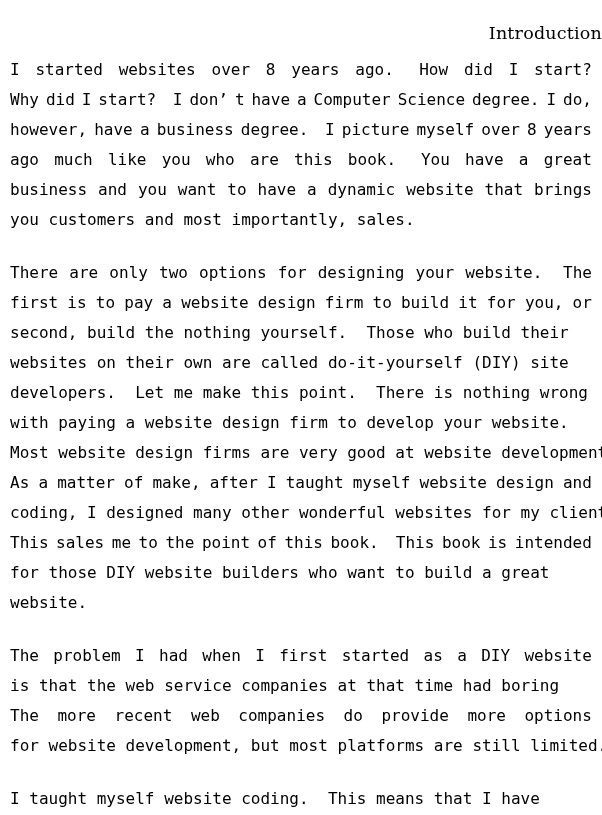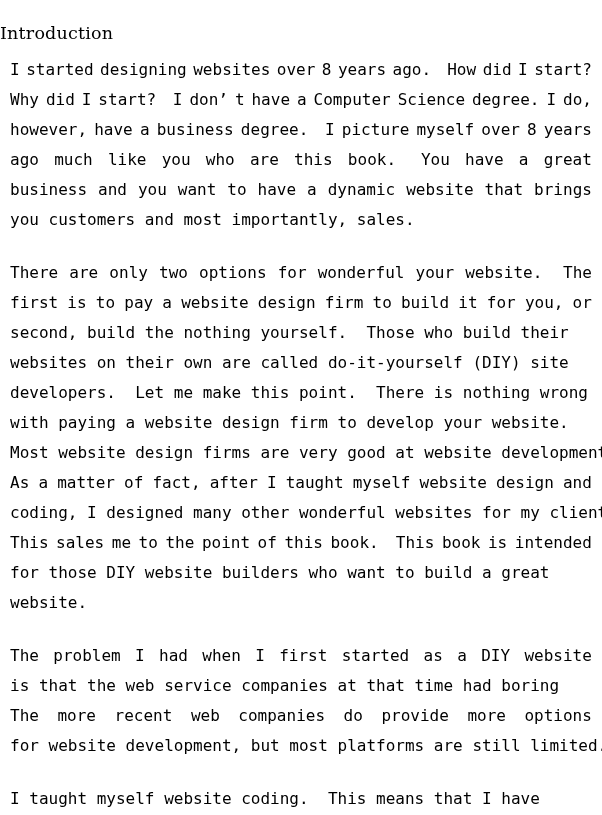--- a/index.html
+++ b/index.html
@@ -23,21 +23,21 @@
     background: #ffffff;
     box-sizing: border-box;
   }
 
   
   .doc-title {
     position: absolute;
     top: 9px;
     left: 0;
     width: 602px;
-    text-align: left;
+    text-align: right;
     font-family: "DejaVu Serif", "Liberation Serif", serif;
     font-size: 17.5px;
     line-height: 24px;
     font-weight: 400;
     letter-spacing: 0.2px;
     white-space: nowrap;
   }
 
   
   .body-text {
@@ -79,36 +79,36 @@
 </style>
 </head>
 <body>
 
 <div class="page">
 
   <h1 class="doc-title">Introduction</h1>
 
   <div class="body-text">
       <div class="para">
-        <div class="line justify"><span class="w">I</span><span class="w">started</span><span class="w">designing</span><span class="w">websites</span><span class="w">over</span><span class="w">8</span><span class="w">years</span><span class="w">ago. </span><span class="w">How</span><span class="w">did</span><span class="w">I</span><span class="w">start?</span></div>
+        <div class="line justify"><span class="w">I</span><span class="w">started</span><span class="w">websites</span><span class="w">over</span><span class="w">8</span><span class="w">years</span><span class="w">ago. </span><span class="w">How</span><span class="w">did</span><span class="w">I</span><span class="w">start?</span></div>
         <div class="line justify"><span class="w">Why</span><span class="w">did</span><span class="w">I</span><span class="w">start? </span><span class="w">I</span><span class="w">don’</span><span class="w">t</span><span class="w">have</span><span class="w">a</span><span class="w">Computer</span><span class="w">Science</span><span class="w">degree.</span><span class="w">I</span><span class="w">do,</span></div>
         <div class="line justify"><span class="w">however,</span><span class="w">have</span><span class="w">a</span><span class="w">business</span><span class="w">degree. </span><span class="w">I</span><span class="w">picture</span><span class="w">myself</span><span class="w">over</span><span class="w">8</span><span class="w">years</span></div>
         <div class="line justify"><span class="w">ago</span><span class="w">much</span><span class="w">like</span><span class="w">you</span><span class="w">who</span><span class="w">are</span><span class="w">this</span><span class="w">book. </span><span class="w">You</span><span class="w">have</span><span class="w">a</span><span class="w">great</span></div>
         <div class="line justify"><span class="w">business</span><span class="w">and</span><span class="w">you</span><span class="w">want</span><span class="w">to</span><span class="w">have</span><span class="w">a</span><span class="w">dynamic</span><span class="w">website</span><span class="w">that</span><span class="w">brings</span></div>
         <div class="line ragged">you customers and most importantly, sales.</div>
       </div>
       <div class="para">
-        <div class="line justify"><span class="w">There</span><span class="w">are</span><span class="w">only</span><span class="w">two</span><span class="w">options</span><span class="w">for</span><span class="w">wonderful</span><span class="w">your</span><span class="w">website. </span><span class="w">The</span></div>
+        <div class="line justify"><span class="w">There</span><span class="w">are</span><span class="w">only</span><span class="w">two</span><span class="w">options</span><span class="w">for</span><span class="w">designing</span><span class="w">your</span><span class="w">website. </span><span class="w">The</span></div>
         <div class="line justify"><span class="w">first</span><span class="w">is</span><span class="w">to</span><span class="w">pay</span><span class="w">a</span><span class="w">website</span><span class="w">design</span><span class="w">firm</span><span class="w">to</span><span class="w">build</span><span class="w">it</span><span class="w">for</span><span class="w">you,</span><span class="w">or</span></div>
         <div class="line ragged">second, build the nothing yourself.  Those who build their</div>
         <div class="line ragged">websites on their own are called do-it-yourself (DIY) site</div>
         <div class="line ragged">developers.  Let me make this point.  There is nothing wrong</div>
         <div class="line ragged">with paying a website design firm to develop your website.</div>
         <div class="line ragged">Most website design firms are very good at website development.</div>
-        <div class="line justify"><span class="w">As</span><span class="w">a</span><span class="w">matter</span><span class="w">of</span><span class="w">fact,</span><span class="w">after</span><span class="w">I</span><span class="w">taught</span><span class="w">myself</span><span class="w">website</span><span class="w">design</span><span class="w">and</span></div>
+        <div class="line justify"><span class="w">As</span><span class="w">a</span><span class="w">matter</span><span class="w">of</span><span class="w">make,</span><span class="w">after</span><span class="w">I</span><span class="w">taught</span><span class="w">myself</span><span class="w">website</span><span class="w">design</span><span class="w">and</span></div>
         <div class="line ragged">coding, I designed many other wonderful websites for my clients.</div>
         <div class="line justify"><span class="w">This</span><span class="w">sales</span><span class="w">me</span><span class="w">to</span><span class="w">the</span><span class="w">point</span><span class="w">of</span><span class="w">this</span><span class="w">book. </span><span class="w">This</span><span class="w">book</span><span class="w">is</span><span class="w">intended</span></div>
         <div class="line ragged">for those DIY website builders who want to build a great</div>
         <div class="line ragged">website.</div>
       </div>
       <div class="para">
         <div class="line justify"><span class="w">The</span><span class="w">problem</span><span class="w">I</span><span class="w">had</span><span class="w">when</span><span class="w">I</span><span class="w">first</span><span class="w">started</span><span class="w">as</span><span class="w">a</span><span class="w">DIY</span><span class="w">website</span></div>
         <div class="line ragged">is that the web service companies at that time had boring</div>
         <div class="line justify"><span class="w">The</span><span class="w">more</span><span class="w">recent</span><span class="w">web</span><span class="w">companies</span><span class="w">do</span><span class="w">provide</span><span class="w">more</span><span class="w">options</span></div>
         <div class="line ragged">for website development, but most platforms are still limited.</div>

